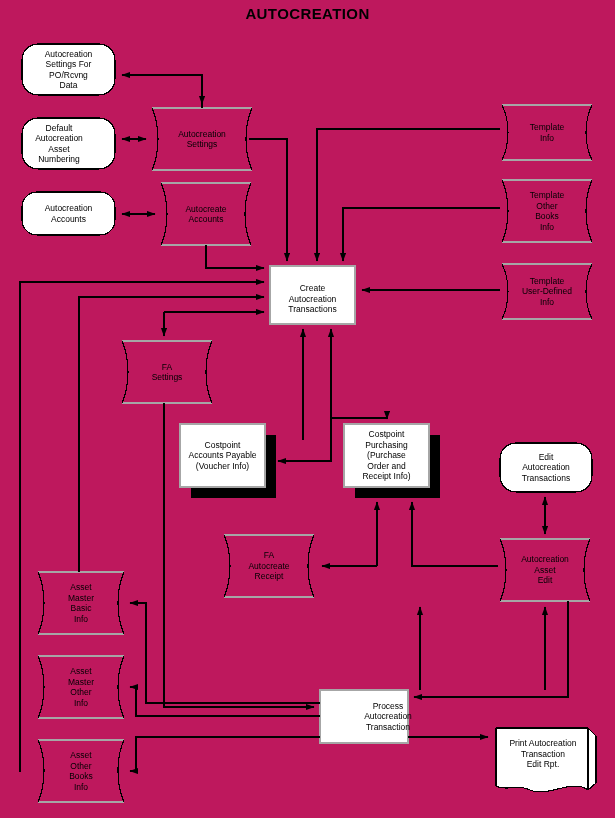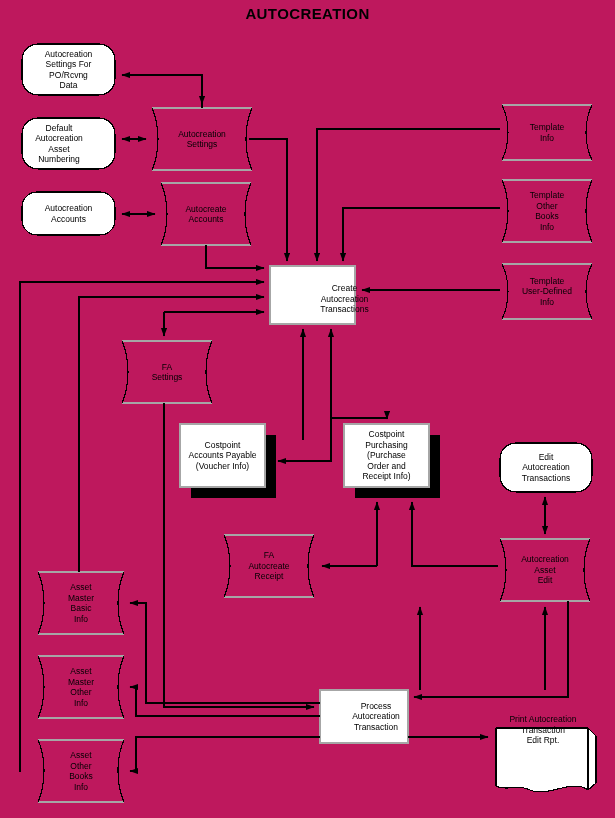--- a/index.html
+++ b/index.html
@@ -307,21 +307,21 @@
 
   <div class="node-label" style="left:22px; top:192px; width:93px; height:43px;">Autocreation
 Accounts</div>
 
   <div class="node-label" style="left:152px; top:108px; width:100px; height:62px;">Autocreation
 Settings</div>
 
   <div class="node-label" style="left:161px; top:183px; width:90px; height:62px;">Autocreate
 Accounts</div>
 
-  <div class="node-label" style="left:270px; top:266px; width:85px; height:66px;padding-left:32px;">Create
+  <div class="node-label" style="left:270px; top:266px; width:85px; height:66px;">Create
 Autocreation
 Transactions</div>
 
   <div class="node-label" style="left:502px; top:105px; width:90px; height:55px;">Template
 Info</div>
 
   <div class="node-label" style="left:502px; top:180px; width:90px; height:62px;">Template
 Other
 Books
 Info</div>
@@ -363,21 +363,21 @@
   <div class="node-label" style="left:38px; top:656px; width:86px; height:62px;">Asset
 Master
 Other
 Info</div>
 
   <div class="node-label" style="left:38px; top:740px; width:86px; height:62px;">Asset
 Other
 Books
 Info</div>
 
-  <div class="node-label" style="left:324px; top:690px; width:104px; height:53px;">Process
+  <div class="node-label" style="left:336px; top:690px; width:104px; height:53px;">Process
 Autocreation
 Transaction</div>
 
-  <div class="node-label" style="left:496px; top:704px; width:94px; height:52px;">Print Autocreation
+  <div class="node-label" style="left:496px; top:728px; width:94px; height:52px;">Print Autocreation
 Transaction
 Edit Rpt.</div>
 
 </div>
 
 </body></html>

